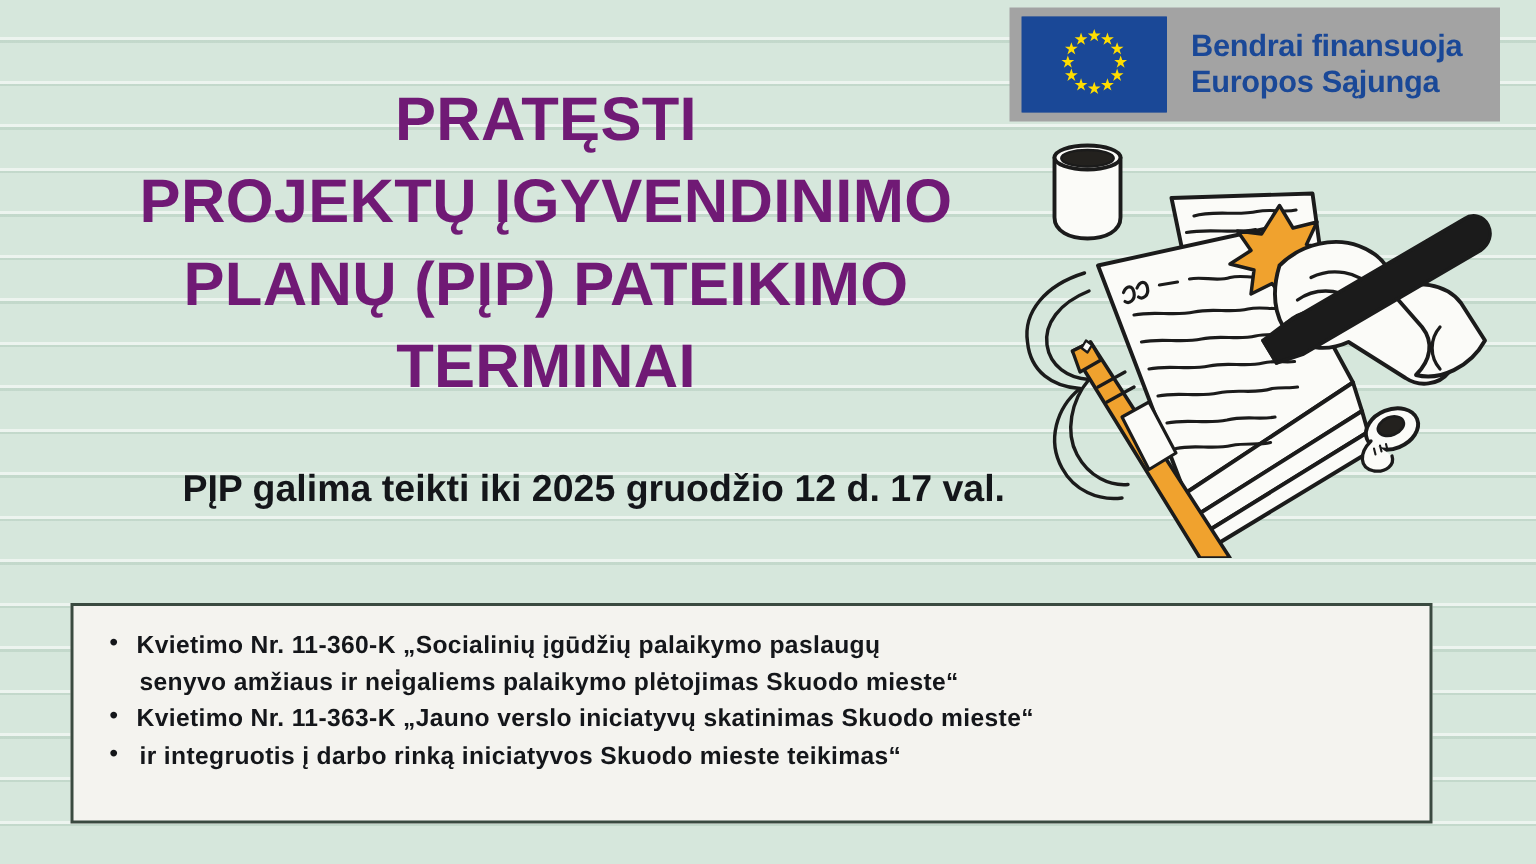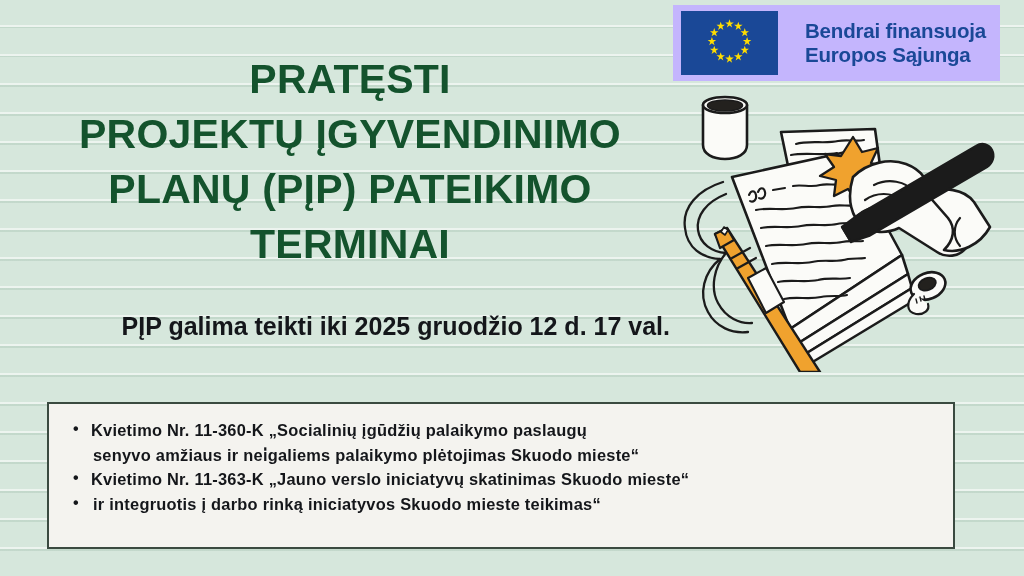--- a/index.html
+++ b/index.html
@@ -39,26 +39,25 @@
     pointer-events: none;
   }
 
   
   #eu-logo {
     position: absolute;
     left: 673px;
     top: 5px;
     width: 327px;
     height: 76px;
-    background: #c4b5fd;
+    background: #a3a3a3;
     display: flex;
     align-items: center;
     box-sizing: border-box;
     padding-left: 8px;
-    gap: 11px;
   }
   #eu-flag {
     position: relative;
     width: 97px;
     height: 64px;
     background: #1a4897;
     flex: 0 0 auto;
   }
   #eu-flag svg { display: block; width: 100%; height: 100%; }
   #eu-logo-text {
@@ -68,25 +67,25 @@
     font-weight: bold;
     font-size: 20.5px;
     line-height: 1.18;
     letter-spacing: -0.2px;
     white-space: nowrap;
   }
 
   
   #title {
     position: absolute;
-    left: 30px;
+    left: 44px;
     top: 52px;
     width: 640px;
     text-align: center;
-    color: #14532d;
+    color: #701a75;
     font-family: "Liberation Sans", sans-serif;
     font-weight: bold;
     font-size: 41px;
     line-height: 55px;
     letter-spacing: 0.2px;
   }
   #title .tline { display: block; white-space: nowrap; }
 
   
   #deadline {

